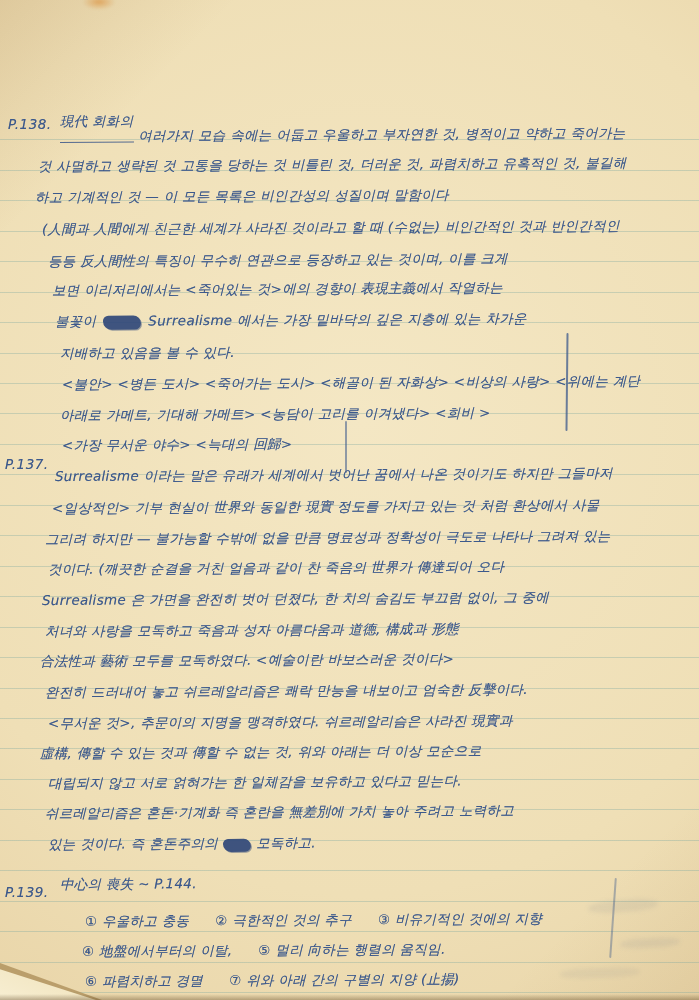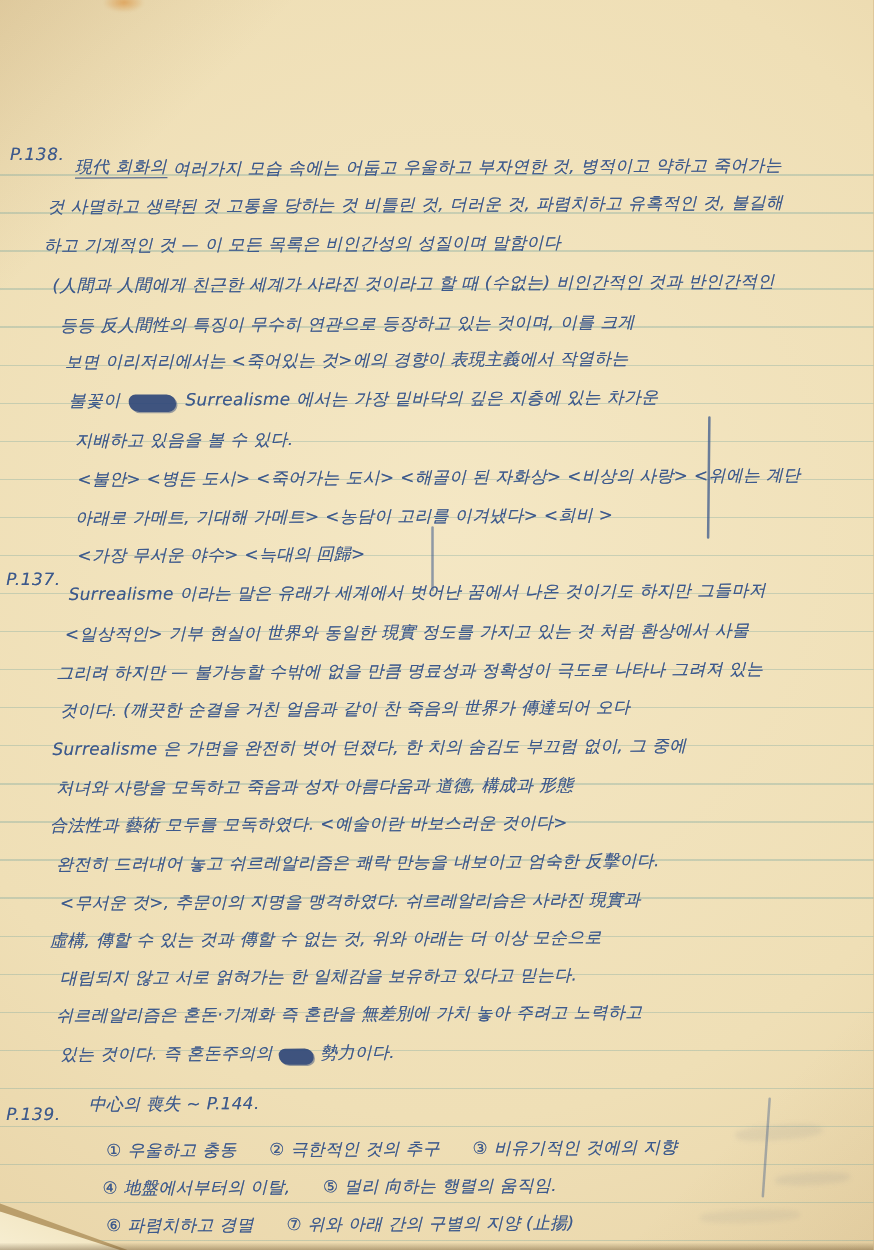--- a/index.html
+++ b/index.html
@@ -33,21 +33,21 @@
     font-size:13.5px;line-height:1.05;color:#3c598c;font-style:italic;
     letter-spacing:.3px;
     transform:rotate(-.35deg);transform-origin:left bottom;
     padding-bottom:3px;
     text-shadow:0 0 .4px rgba(60,89,140,.55);
   }
   .pmark{
     position:absolute;font-size:13.5px;color:#3c598c;font-style:italic;
     letter-spacing:.5px;text-shadow:0 0 .4px rgba(60,89,140,.55);
   }
-  .ul{border-bottom:1.6px solid rgba(58,86,138,.85);padding-bottom:1px;}
+  .ul{border-bottom:1.6px solid rgba(58,86,138,.85);padding-bottom:14px;}
   .gap{display:inline-block;width:26px;}
   .scrib{
     display:inline-block;width:38px;height:14px;background:#30487a;
     border-radius:7px 10px 8px 11px;margin:0 7px -2px 7px;opacity:.92;
     box-shadow:1px 1px 0 rgba(48,72,122,.5);
   }
   .scrib.small{width:28px;height:13px;margin:0 5px -2px 5px;}
   .stroke{position:absolute;background:#3c598c;border-radius:2px;}
   .stroke.s1{left:566px;top:333px;width:2px;height:98px;opacity:.75;transform:rotate(.6deg);}
   .stroke.s2{left:345px;top:421px;width:2px;height:52px;opacity:.55;}
@@ -108,24 +108,24 @@
   <div class="hline" style="left:45px;top:607px;">처녀와 사랑을 모독하고 죽음과 성자 아름다움과 道德, 構成과 形態</div>
   <div class="hline" style="left:40px;top:637px;">合法性과 藝術 모두를 모독하였다. &lt;예술이란 바보스러운 것이다&gt;</div>
   <div class="hline" style="left:45px;top:668px;">완전히 드러내어 놓고 쉬르레알리즘은 쾌락 만능을 내보이고 엄숙한 反擊이다.</div>
   <div class="hline" style="left:48px;top:699px;">&lt;무서운 것&gt;, 추문이의 지명을 맹격하였다. 쉬르레알리슴은 사라진 現實과</div>
   <div class="hline" style="left:40px;top:729px;">虛構, 傳할 수 있는 것과 傳할 수 없는 것, 위와 아래는 더 이상 모순으로</div>
   <div class="hline" style="left:48px;top:759px;">대립되지 않고 서로 얽혀가는 한 일체감을 보유하고 있다고 믿는다.</div>
   <div class="hline" style="left:45px;top:789px;">쉬르레알리즘은 혼돈·기계화 즉 혼란을 無差別에 가치 놓아 주려고 노력하고</div>
   <div class="hline" style="left:48px;top:820px;">
     <span>있는 것이다. 즉 혼돈주의의</span>
     <span class="scrib small"></span>
-    <span>勢力이다.</span>
+    <span>모독하고.</span>
   </div>
 
-  <div class="hline" style="left:71px;top:860px;text-align:right;">中心의 喪失   ~ P.144.</div>
+  <div class="hline" style="left:60px;top:860px;text-align:right;">中心의 喪失   ~ P.144.</div>
   <div class="hline" style="left:85px;top:897px;">
     <span>① 우울하고 충동</span>
       <span class="gap"></span>
     <span>② 극한적인 것의 추구</span>
       <span class="gap"></span>
     <span>③ 비유기적인 것에의 지향</span>
   </div>
   <div class="hline" style="left:82px;top:927px;">
     <span>④ 地盤에서부터의 이탈,</span>
       <span class="gap"></span>

